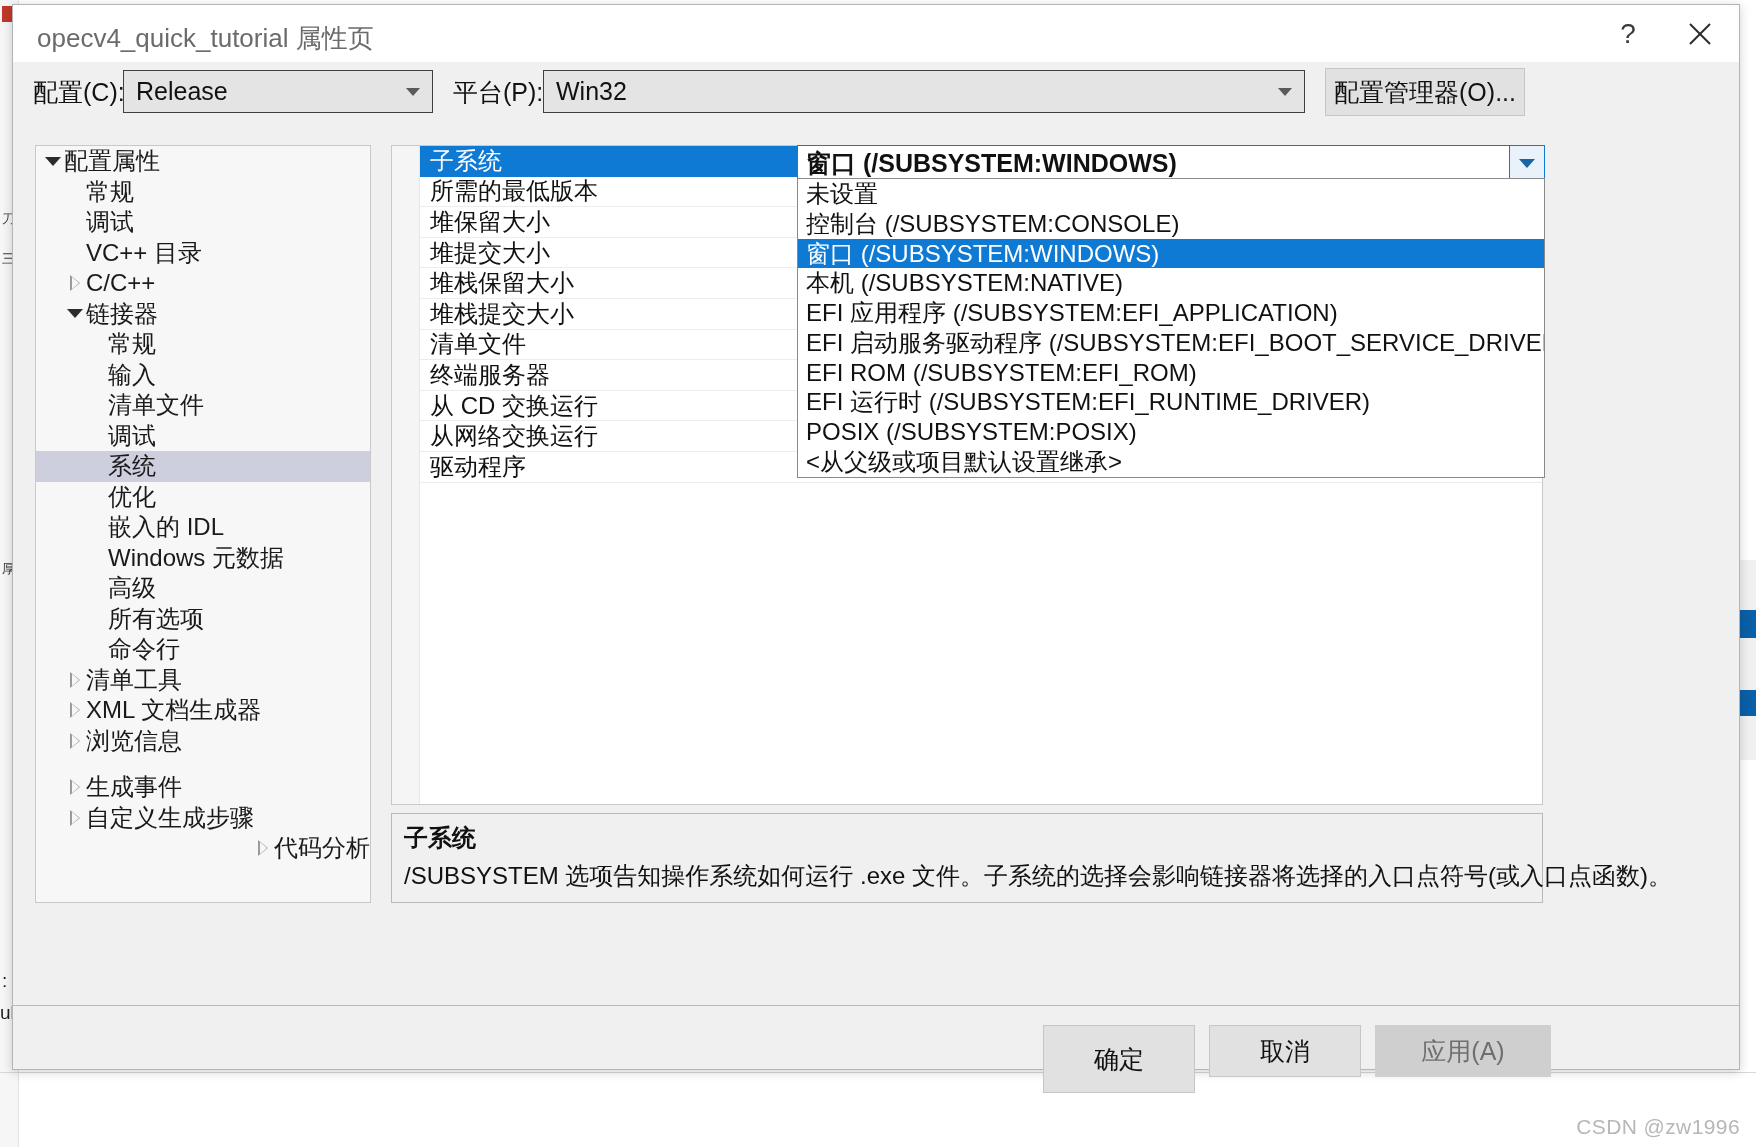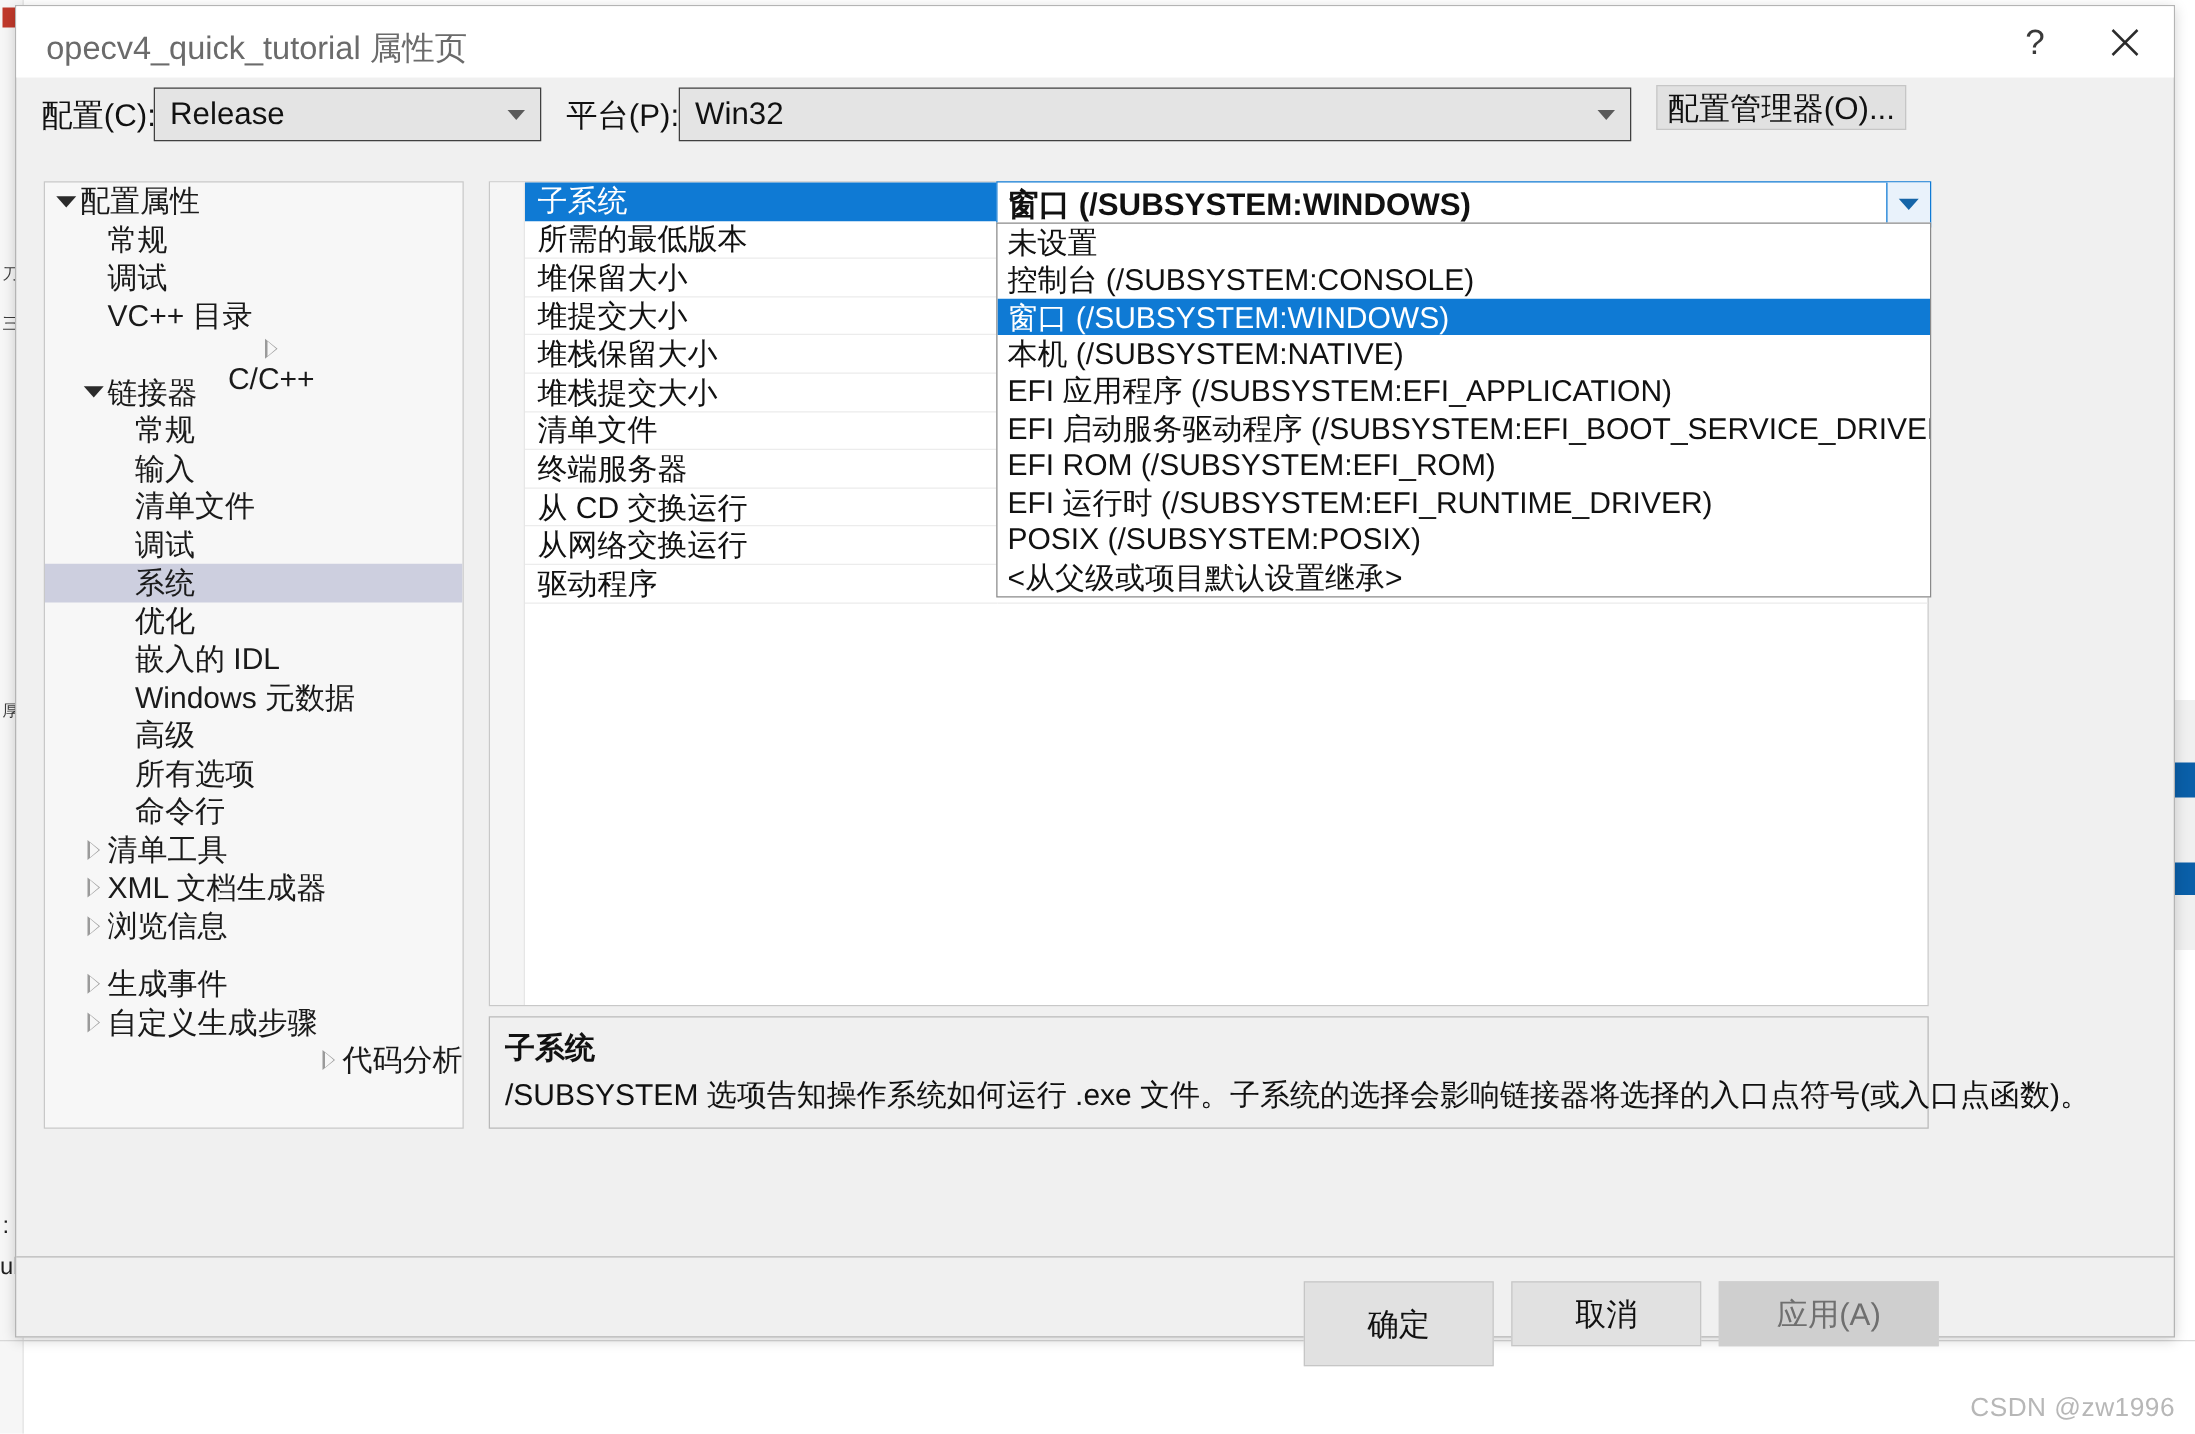--- a/index.html
+++ b/index.html
@@ -251,21 +251,21 @@
         <span class="cv">Release</span>
         <span class="arrow"></span>
       </div>
 
       <div class="lbl" style="left:440px; top:14px;">平台(P):</div>
       <div class="combo" style="left:530px; top:8px; width:762px;">
         <span class="cv">Win32</span>
         <span class="arrow"></span>
       </div>
 
-      <div class="btn" style="left:1312px; top:6px; width:200px; height:36px;">配置管理器(O)...</div>
+      <div class="btn" style="left:1312px; top:6px; width:200px; height:48px;">配置管理器(O)...</div>
     </div>
 
     <div class="treebox" id="tree">
         <div class="tnode" style="padding-left: 6px;">
           <span class="tw">
             <i class="tri-d"></i>
           </span>
           <span>配置属性</span>
         </div>
         <div class="tnode" style="padding-left: 28px;">
@@ -273,21 +273,21 @@
           <span>常规</span>
         </div>
         <div class="tnode" style="padding-left: 28px;">
           <span class="tw"></span>
           <span>调试</span>
         </div>
         <div class="tnode" style="padding-left: 28px;">
           <span class="tw"></span>
           <span>VC++ 目录</span>
         </div>
-        <div class="tnode" style="padding-left: 28px; flex-direction: column;">
+        <div class="tnode" style="padding-left: 28px;">
           <span class="tw">
             <i class="tri-r"></i>
           </span>
           <span>C/C++</span>
         </div>
         <div class="tnode" style="padding-left: 28px;">
           <span class="tw">
             <i class="tri-d"></i>
           </span>
           <span>链接器</span>

